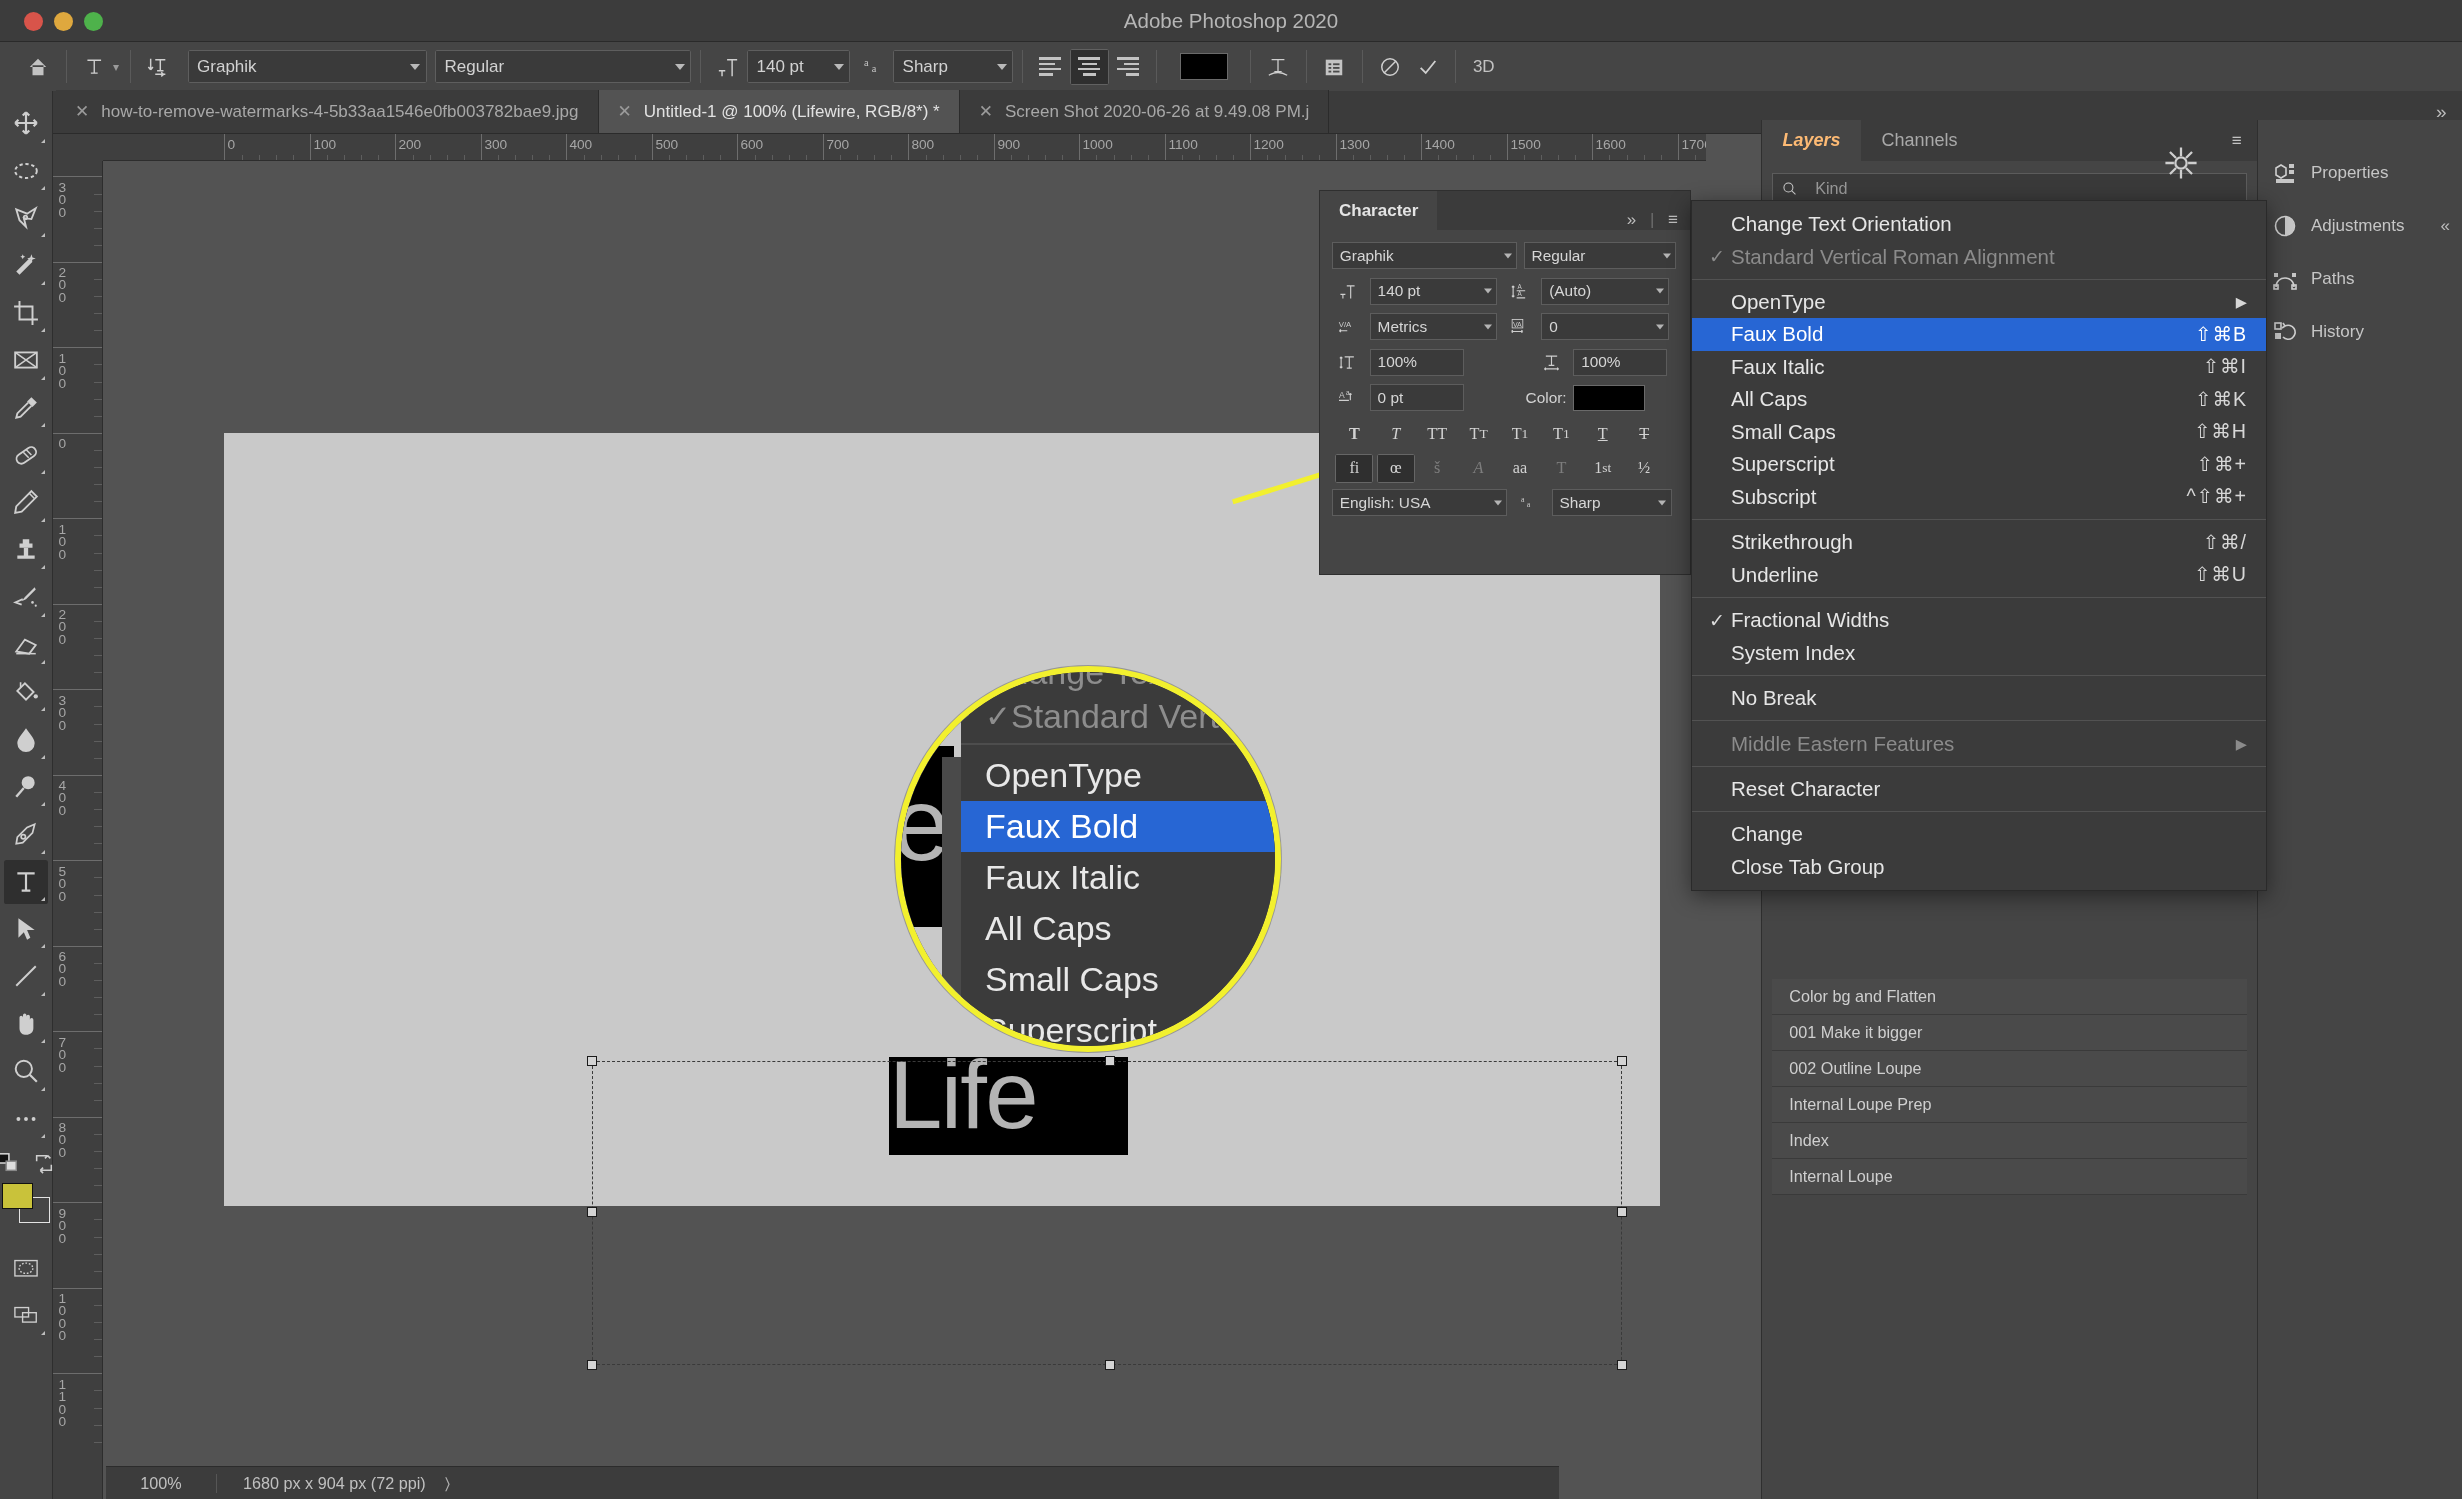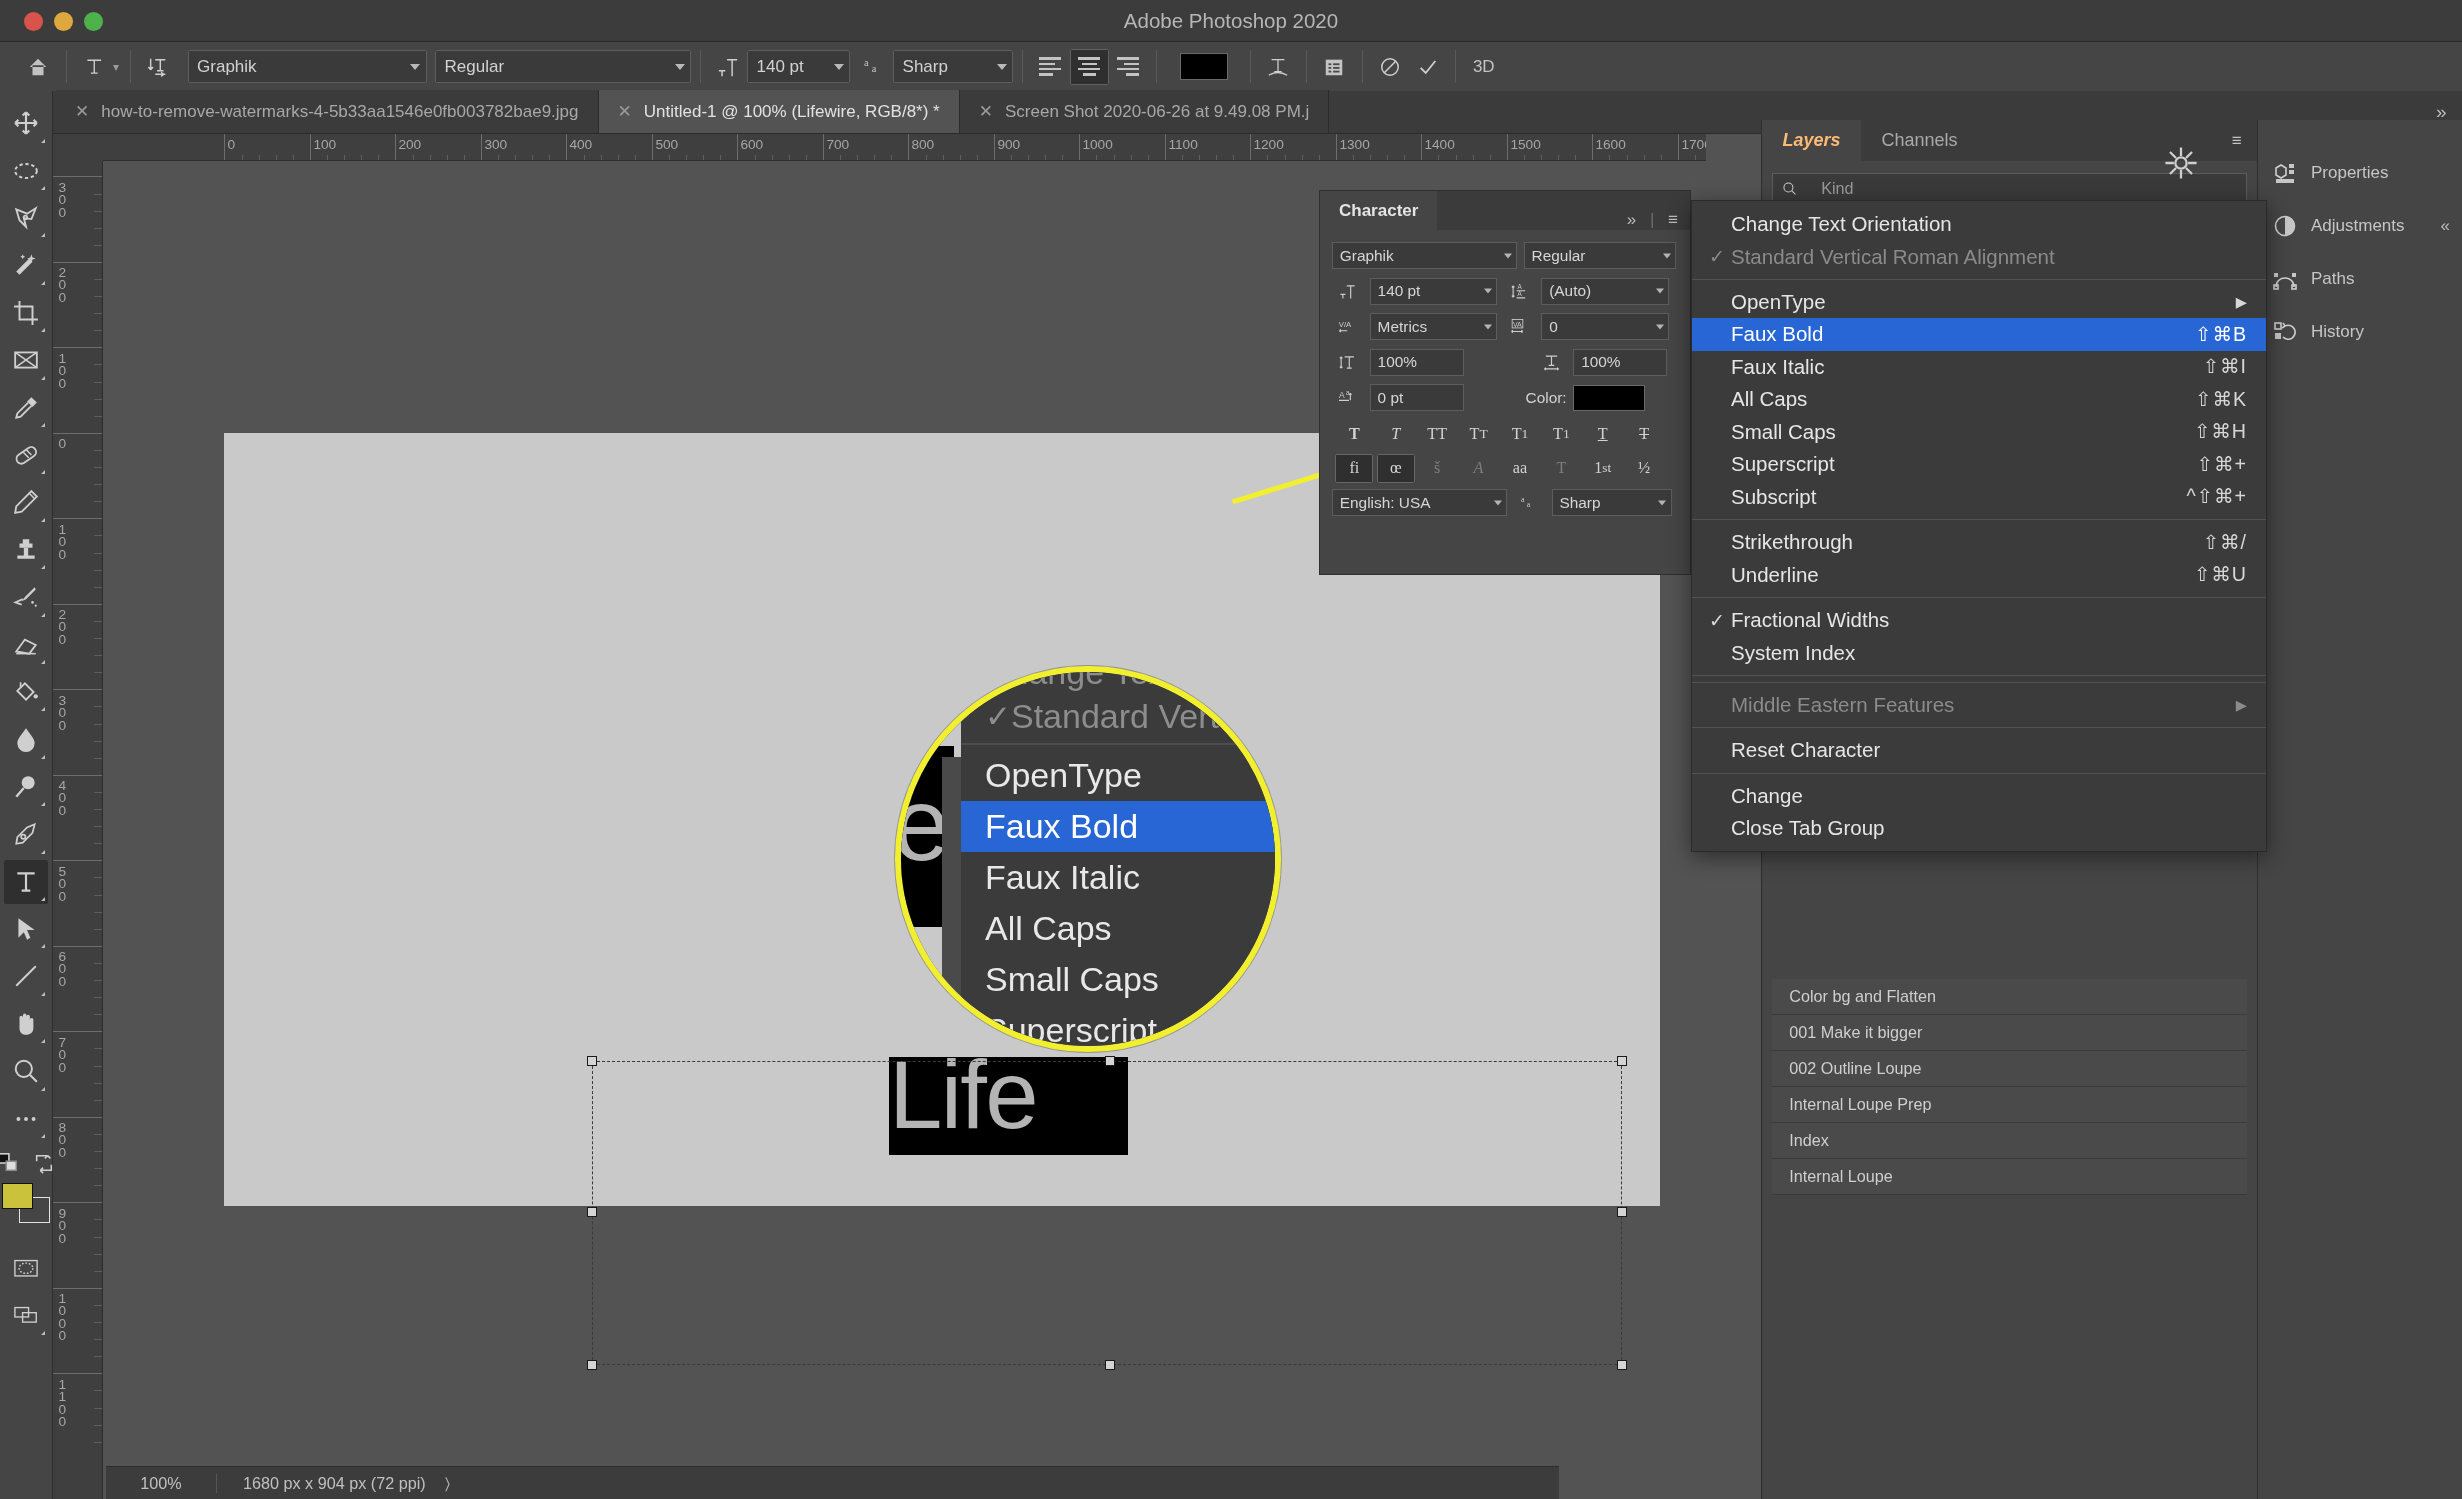--- a/index.html
+++ b/index.html
@@ -216,21 +216,21 @@
   .layerspanel {
     position:absolute; left:1761px; top:120px; width:496px; bottom:0;
     background:#454545; border-left:0.9px solid #2f2f2f;
   }
   .lp-tabbar { height:41px; background:#3b3b3b; display:flex; align-items:center; }
   .lp-tab { height:41px; padding:0 20.5px; display:flex; align-items:center; font-size:18px; color:#a9a9a9; }
   .lp-tab.active { background:#454545; color:#fdba74; font-weight:bold;font-style:italic; }
   .lp-menuicon { margin-left:auto; padding-right:15.4px; color:#c3c3c3; font-size:17px; }
   .lp-filter {
     margin:12px 10.3px; height:31px; background:#3a3a3a; border:0.9px solid #5c5c5c;
-    display:flex; align-items:center; color:#9a9a9a; font-size:16.2px; padding-left:8.5px; gap:24px;text-align:right;
+    display:flex; align-items:center; color:#9a9a9a; font-size:16.2px; padding-left:8.5px; gap:18px;text-align:right;
   }
   .lp-list { position:absolute; left:10.3px; right:10.3px; top:859px; }
   .lp-row {
     height:36px; display:flex; align-items:center; padding-left:17px;
     color:#cfcfcf; font-size:16.2px; background:#4a4a4a; border-bottom:0.9px solid #3a3a3a;
   }
 
   
   .rail {
     position:absolute; right:0; top:120px; width:205px; bottom:0;
@@ -1158,20 +1158,24 @@
       <div class="cm-sep"></div>
       <div class="cm-item">
         <span class="chk">✓</span>
         <span class="lbl">Fractional Widths</span>
       </div>
       <div class="cm-item">
         <span class="chk"></span>
         <span class="lbl">System Index</span>
       </div>
       <div class="cm-sep"></div>
+      <div class="cm-item">
+        <span class="chk"></span>
+        <span class="lbl">No Break</span>
+      </div>
       <div class="cm-sep"></div>
       <div class="cm-item dim">
         <span class="chk"></span>
         <span class="lbl">Middle Eastern Features</span>
         <span class="arrow">▶</span>
       </div>
       <div class="cm-sep"></div>
       <div class="cm-item">
         <span class="chk"></span>
         <span class="lbl">Reset Character</span>

